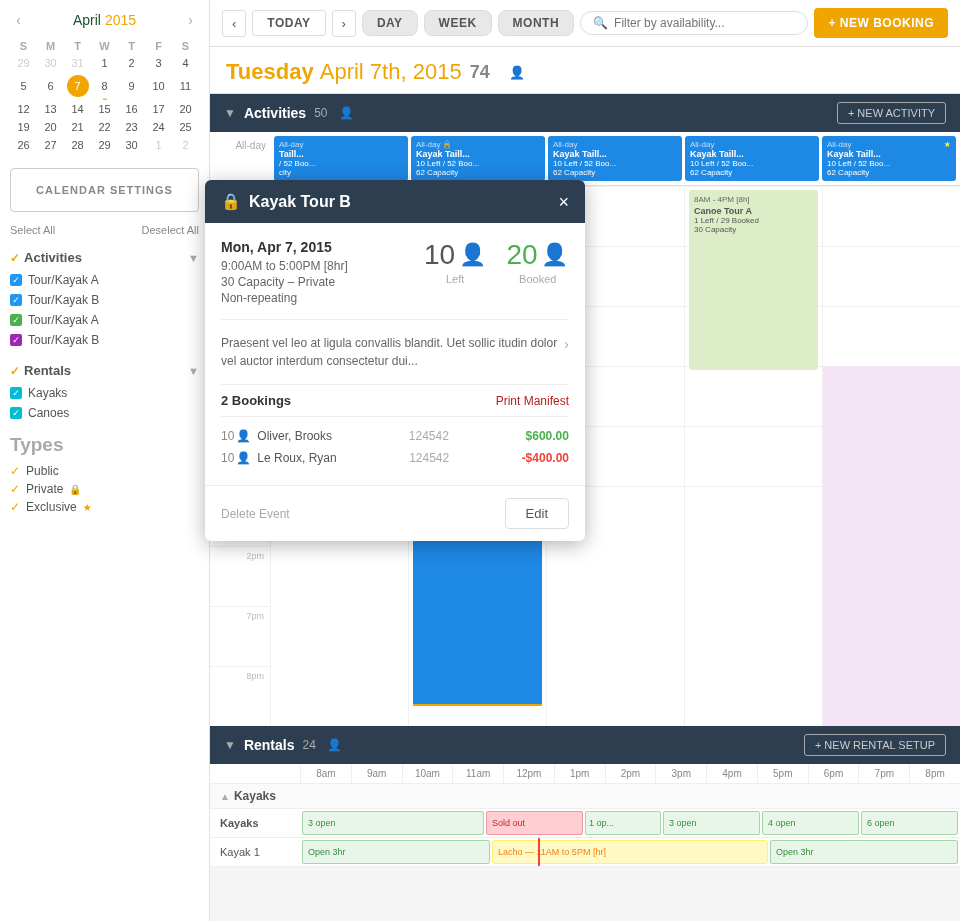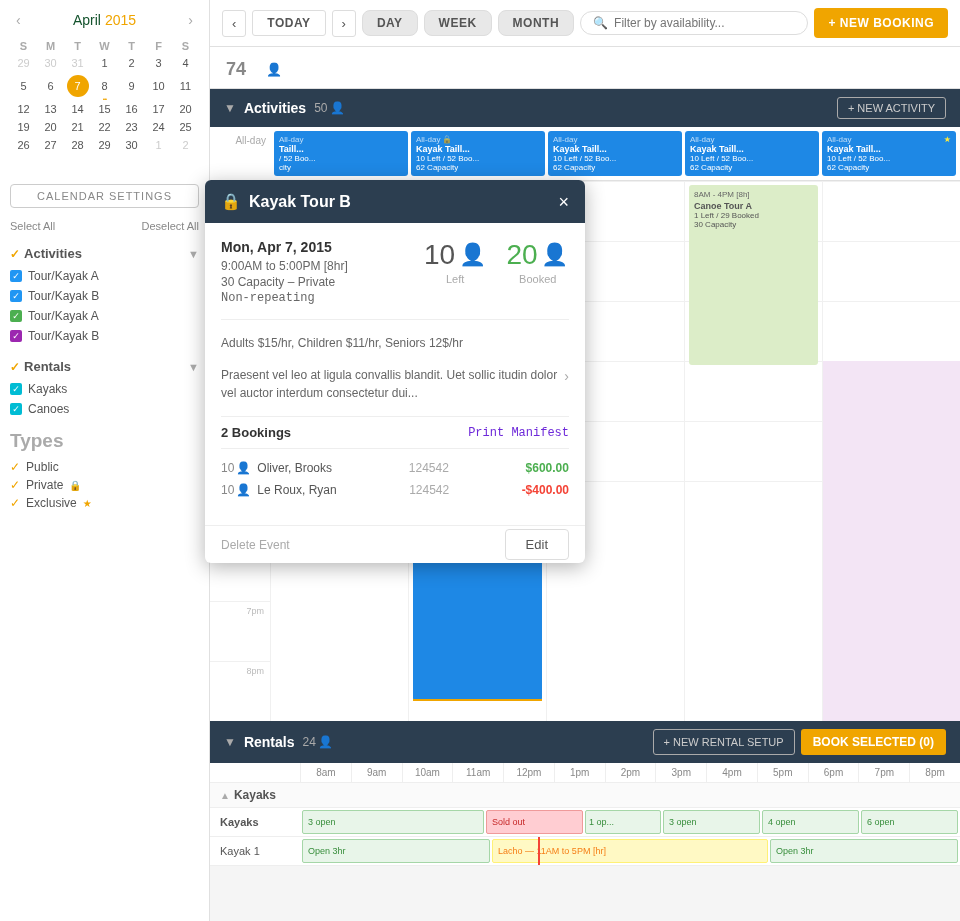--- a/index.html
+++ b/index.html
@@ -12,21 +12,21 @@
     .mini-cal-title { font-size: 14px; color: #555; text-align: center; flex: 1; }
     .mini-cal-title span { color: #14532d; }
     .mini-cal-nav { background: none; border: none; color: #aaa; cursor: pointer; font-size: 14px; padding: 2px 6px; }
     .cal-grid { width: 100%; border-collapse: collapse; }
     .cal-grid th { text-align: center; font-size: 11px; color: #aaa; font-weight: 600; padding: 2px; width: 27px; }
     .cal-grid td { text-align: center; font-size: 11px; color: #555; padding: 3px 2px; cursor: pointer; border-radius: 50%; }
     .cal-grid td.other-month { color: #ccc; }
     .cal-grid td.has-dot { position: relative; }
     .cal-grid td.has-dot::after { content: '•••'; position: absolute; bottom: -2px; left: 50%; transform: translateX(-50%); font-size: 6px; color: #f0a500; letter-spacing: -1px; }
     .today-cell { background: #f0a500 !important; color: #fff !important; border-radius: 50%; display: inline-flex; align-items: center; justify-content: center; width: 22px; height: 22px; }
-    .cal-settings-btn { margin: 20px 10px 8px; background: none; border: 1px solid #ccc; border-radius: 4px; padding: 5px; width: calc(100% - 20px); font-size: 11px; color: #888; letter-spacing: 1px; cursor: pointer; text-transform: uppercase; }
+    .cal-settings-btn { margin: 4px 10px 8px; background: none; border: 1px solid #ccc; border-radius: 4px; padding: 15px; width: calc(100% - 20px); font-size: 11px; color: #888; letter-spacing: 1px; cursor: pointer; text-transform: uppercase; font-weight: bold; }
     .sidebar-controls { display: flex; justify-content: space-between; padding: 4px 10px 8px; }
     .sidebar-ctrl-btn { background: none; border: none; color: #888; font-size: 11px; cursor: pointer; }
     .sidebar-section { padding: 6px 10px; }
     .sidebar-section-header { display: flex; align-items: center; justify-content: space-between; margin-bottom: 6px; }
     .sidebar-section-title { font-size: 13px; font-weight: 600; color: #555; display: flex; align-items: center; gap: 4px; }
     .check-orange { color: #f0a500; font-size: 12px; }
     .sidebar-expand { color: #aaa; font-size: 11px; cursor: pointer; }
     .sidebar-item { display: flex; align-items: center; gap: 6px; padding: 2px 0; font-size: 12px; color: #555; margin-bottom: 2px; }
     .cb-blue { width: 12px; height: 12px; background: #2196f3; border-radius: 2px; display: inline-flex; align-items: center; justify-content: center; color: #fff; font-size: 9px; flex-shrink: 0; }
     .cb-green { width: 12px; height: 12px; background: #4caf50; border-radius: 2px; display: inline-flex; align-items: center; justify-content: center; color: #fff; font-size: 9px; flex-shrink: 0; }
@@ -51,60 +51,60 @@
 
     
     .date-header { padding: 12px 16px 8px; background: #fff; border-bottom: 1px solid #e0e0e0; flex-shrink: 0; display: flex; align-items: center; gap: 8px; }
     .date-main { font-size: 22px; font-weight: 700; color: #444; }
     .pax-count { font-size: 13px; color: #888; display: flex; align-items: center; gap: 20px; }
 
     
     .activities-bar { background: #2c3e50; color: #fff; display: flex; align-items: center; justify-content: space-between; padding: 8px 14px; }
     .activities-bar-left { display: flex; align-items: center; gap: 8px; }
     .activities-bar-title { font-size: 14px; font-weight: 600; }
-    .activities-bar-count { font-size: 12px; color: #aaa; display: flex; align-items: center; gap: 3px; }
+    .activities-bar-count { font-size: 12px; color: #aaa; display: flex; align-items: center; gap: 12px; }
     .collapse-arrow { color: #aaa; font-size: 12px; cursor: pointer; }
     .new-activity-btn { background: none; border: 1px solid #aaa; border-radius: 3px; padding: 4px 10px; color: #ccc; font-size: 11px; cursor: pointer; }
 
     
     .rentals-bar { background: #2c3e50; color: #fff; display: flex; align-items: center; justify-content: space-between; padding: 8px 14px; }
     .rentals-bar-left { display: flex; align-items: center; gap: 8px; }
     .new-rental-btn { background: none; border: 1px solid #aaa; border-radius: 3px; padding: 4px 10px; color: #ccc; font-size: 11px; cursor: pointer; }
     .book-selected-btn { background: #f0a500; border: none; border-radius: 3px; padding: 6px 12px; color: #fff; font-size: 12px; font-weight: 700; cursor: pointer; }
     .modal { background: #fff; border-radius: 6px; width: 380px; box-shadow: 0 4px 20px rgba(0,0,0,0.3); overflow: hidden; position: fixed; top: 180px; left: 205px; }
     .modal-header { background: #2c3e50; color: #fff; padding: 12px 16px; display: flex; align-items: center; justify-content: space-between; }
     .modal-title { font-size: 16px; font-weight: 600; display: flex; align-items: center; gap: 8px; }
     .modal-close { background: none; border: none; color: #fff; font-size: 18px; cursor: pointer; padding: 0; line-height: 1; }
     .modal-body { padding: 16px; }
     .modal-date-section { display: flex; align-items: flex-start; justify-content: space-between; border-bottom: 1px solid #eee; padding-bottom: 14px; margin-bottom: 14px; }
     .modal-date-info { }
     .modal-date { font-size: 14px; font-weight: 700; color: #333; margin-bottom: 4px; }
     .modal-time { font-size: 12px; color: #666; margin-bottom: 2px; }
     .modal-capacity { font-size: 12px; color: #666; margin-bottom: 2px; }
-    .modal-repeat { font-size: 12px; color: #666; font-family: Liberation Mono, monospace; }
+    .modal-repeat { font-size: 12px; color: #666; }
     .modal-stats { display: flex; gap: 20px; }
     .modal-stat { text-align: center; }
     .modal-stat-num { font-size: 28px; font-weight: 300; display: flex; align-items: center; gap: 4px; }
     .modal-stat-num.green { color: #4caf50; }
     .modal-stat-label { font-size: 11px; color: #aaa; text-align: center; margin-top: 2px; }
     .modal-section { margin-bottom: 14px; }
     .modal-section-title { font-size: 13px; font-weight: 700; color: #333; margin-bottom: 4px; }
     .modal-section-text { font-size: 12px; color: #666; line-height: 1.5; }
     .modal-notes-row { display: flex; align-items: flex-start; justify-content: space-between; }
     .modal-chevron { color: #aaa; font-size: 14px; cursor: pointer; margin-top: 2px; }
     .modal-bookings-header { display: flex; align-items: center; justify-content: space-between; border-top: 1px solid #eee; border-bottom: 1px solid #eee; padding: 8px 0; margin-bottom: 8px; }
     .modal-bookings-title { font-size: 13px; font-weight: 700; color: #333; }
-    .modal-print-link { font-size: 12px; color: #6d28d9; cursor: pointer; font-family: Liberation Mono, monospace; }
+    .modal-print-link { font-size: 12px; color: #b91c1c; cursor: pointer; }
     .modal-booking-row { display: flex; align-items: center; justify-content: space-between; padding: 4px 0; }
     .modal-booking-left { display: flex; align-items: center; gap: 6px; font-size: 12px; color: #555; }
     .modal-booking-pax { font-size: 12px; color: #888; display: flex; align-items: center; gap: 2px; }
     .modal-booking-id { font-size: 12px; color: #aaa; }
     .modal-booking-amount { font-size: 12px; color: #4caf50; font-weight: 600; }
     .modal-booking-amount.neg { color: #f44336; }
-    .modal-footer { display: flex; align-items: center; justify-content: space-between; padding: 3px 16px; border-top: 1px solid #eee; margin-top: 8px; }
+    .modal-footer { display: flex; align-items: center; justify-content: space-between; padding: 12px 16px; border-top: 1px solid #eee; }
     .delete-btn { background: none; border: none; color: #aaa; font-size: 12px; cursor: pointer; }
     .edit-btn { background: none; border: 1px solid #ddd; border-radius: 4px; padding: 7px 20px; color: #555; font-size: 13px; cursor: pointer; }
     .add-booking-btn { background: #f0a500; border: none; border-radius: 4px; padding: 8px 18px; color: #fff; font-size: 13px; font-weight: 600; cursor: pointer; }
 
     
     .scroll-area { flex: 1; overflow-y: auto; background: #f5f5f5; }
   </style>
 </head>
 <body>
 
@@ -261,20 +261,24 @@
     <button class="view-btn">WEEK</button>
     <button class="view-btn">MONTH</button>
     <div class="filter-box">
       <span class="filter-icon">🔍</span>
       <input class="filter-input" type="text" placeholder="Filter by availability..." style="">
     </div>
     <button class="new-booking-btn">+ NEW BOOKING</button>
   </div>
 
   <div class="date-header">
+    <span class="date-main" style="color:#444;">
+      <span style="color:#f0a500;font-weight:700;">Tuesday</span>
+      <span style="color:#f0a500;font-weight:300;">April 7th, 2015</span>
+    </span>
     <span class="pax-count">
       <span style="font-size:18px;color:#888;font-weight:600;">74</span>
       <span style="color:#f0a500;">👤</span>
     </span>
   </div>
 
   <div class="scroll-area">
 
     <div class="activities-bar">
       <div class="activities-bar-left">
@@ -414,21 +418,20 @@
       <div class="rentals-bar-left">
         <span class="collapse-arrow">▼</span>
         <span class="activities-bar-title">Rentals</span>
         <span class="activities-bar-count">
           <span>24</span>
           <span>👤</span>
         </span>
       </div>
       <div style="display:flex;gap:6px;">
         <button class="new-rental-btn">+ NEW RENTAL SETUP</button>
-        <button class="book-selected-btn">BOOK SELECTED (0)</button>
       </div>
     </div>
 
     <div style="display:flex;background:#fff;border-bottom:1px solid #eee;">
       <div style="width:90px;flex-shrink:0;"></div>
       <div style="flex:1;display:flex;">
         <div style="flex:1;text-align:center;font-size:10px;color:#888;padding:4px 0;border-left:1px solid #eee;">8am</div>
         <div style="flex:1;text-align:center;font-size:10px;color:#888;padding:4px 0;border-left:1px solid #eee;">9am</div>
         <div style="flex:1;text-align:center;font-size:10px;color:#888;padding:4px 0;border-left:1px solid #eee;">10am</div>
         <div style="flex:1;text-align:center;font-size:10px;color:#888;padding:4px 0;border-left:1px solid #eee;">11am</div>
@@ -504,21 +507,20 @@
           <div class="modal-stat-num green">
             <span>20</span>
             <span style="font-size:22px;">👤</span>
           </div>
           <div class="modal-stat-label">Booked</div>
         </div>
       </div>
     </div>
 
     <div class="modal-section">
-      <div class="modal-section-text">Adults $15/hr, Children $11/hr, Seniors 12$/hr</div>
     </div>
 
     <div class="modal-section">
       <div class="modal-notes-row">
         <div class="modal-section-text" style="flex:1;">Praesent vel leo at ligula convallis blandit. Uet sollic itudin dolor vel auctor interdum consectetur dui...</div>
         <span class="modal-chevron">›</span>
       </div>
     </div>
 
     <div class="modal-bookings-header">

